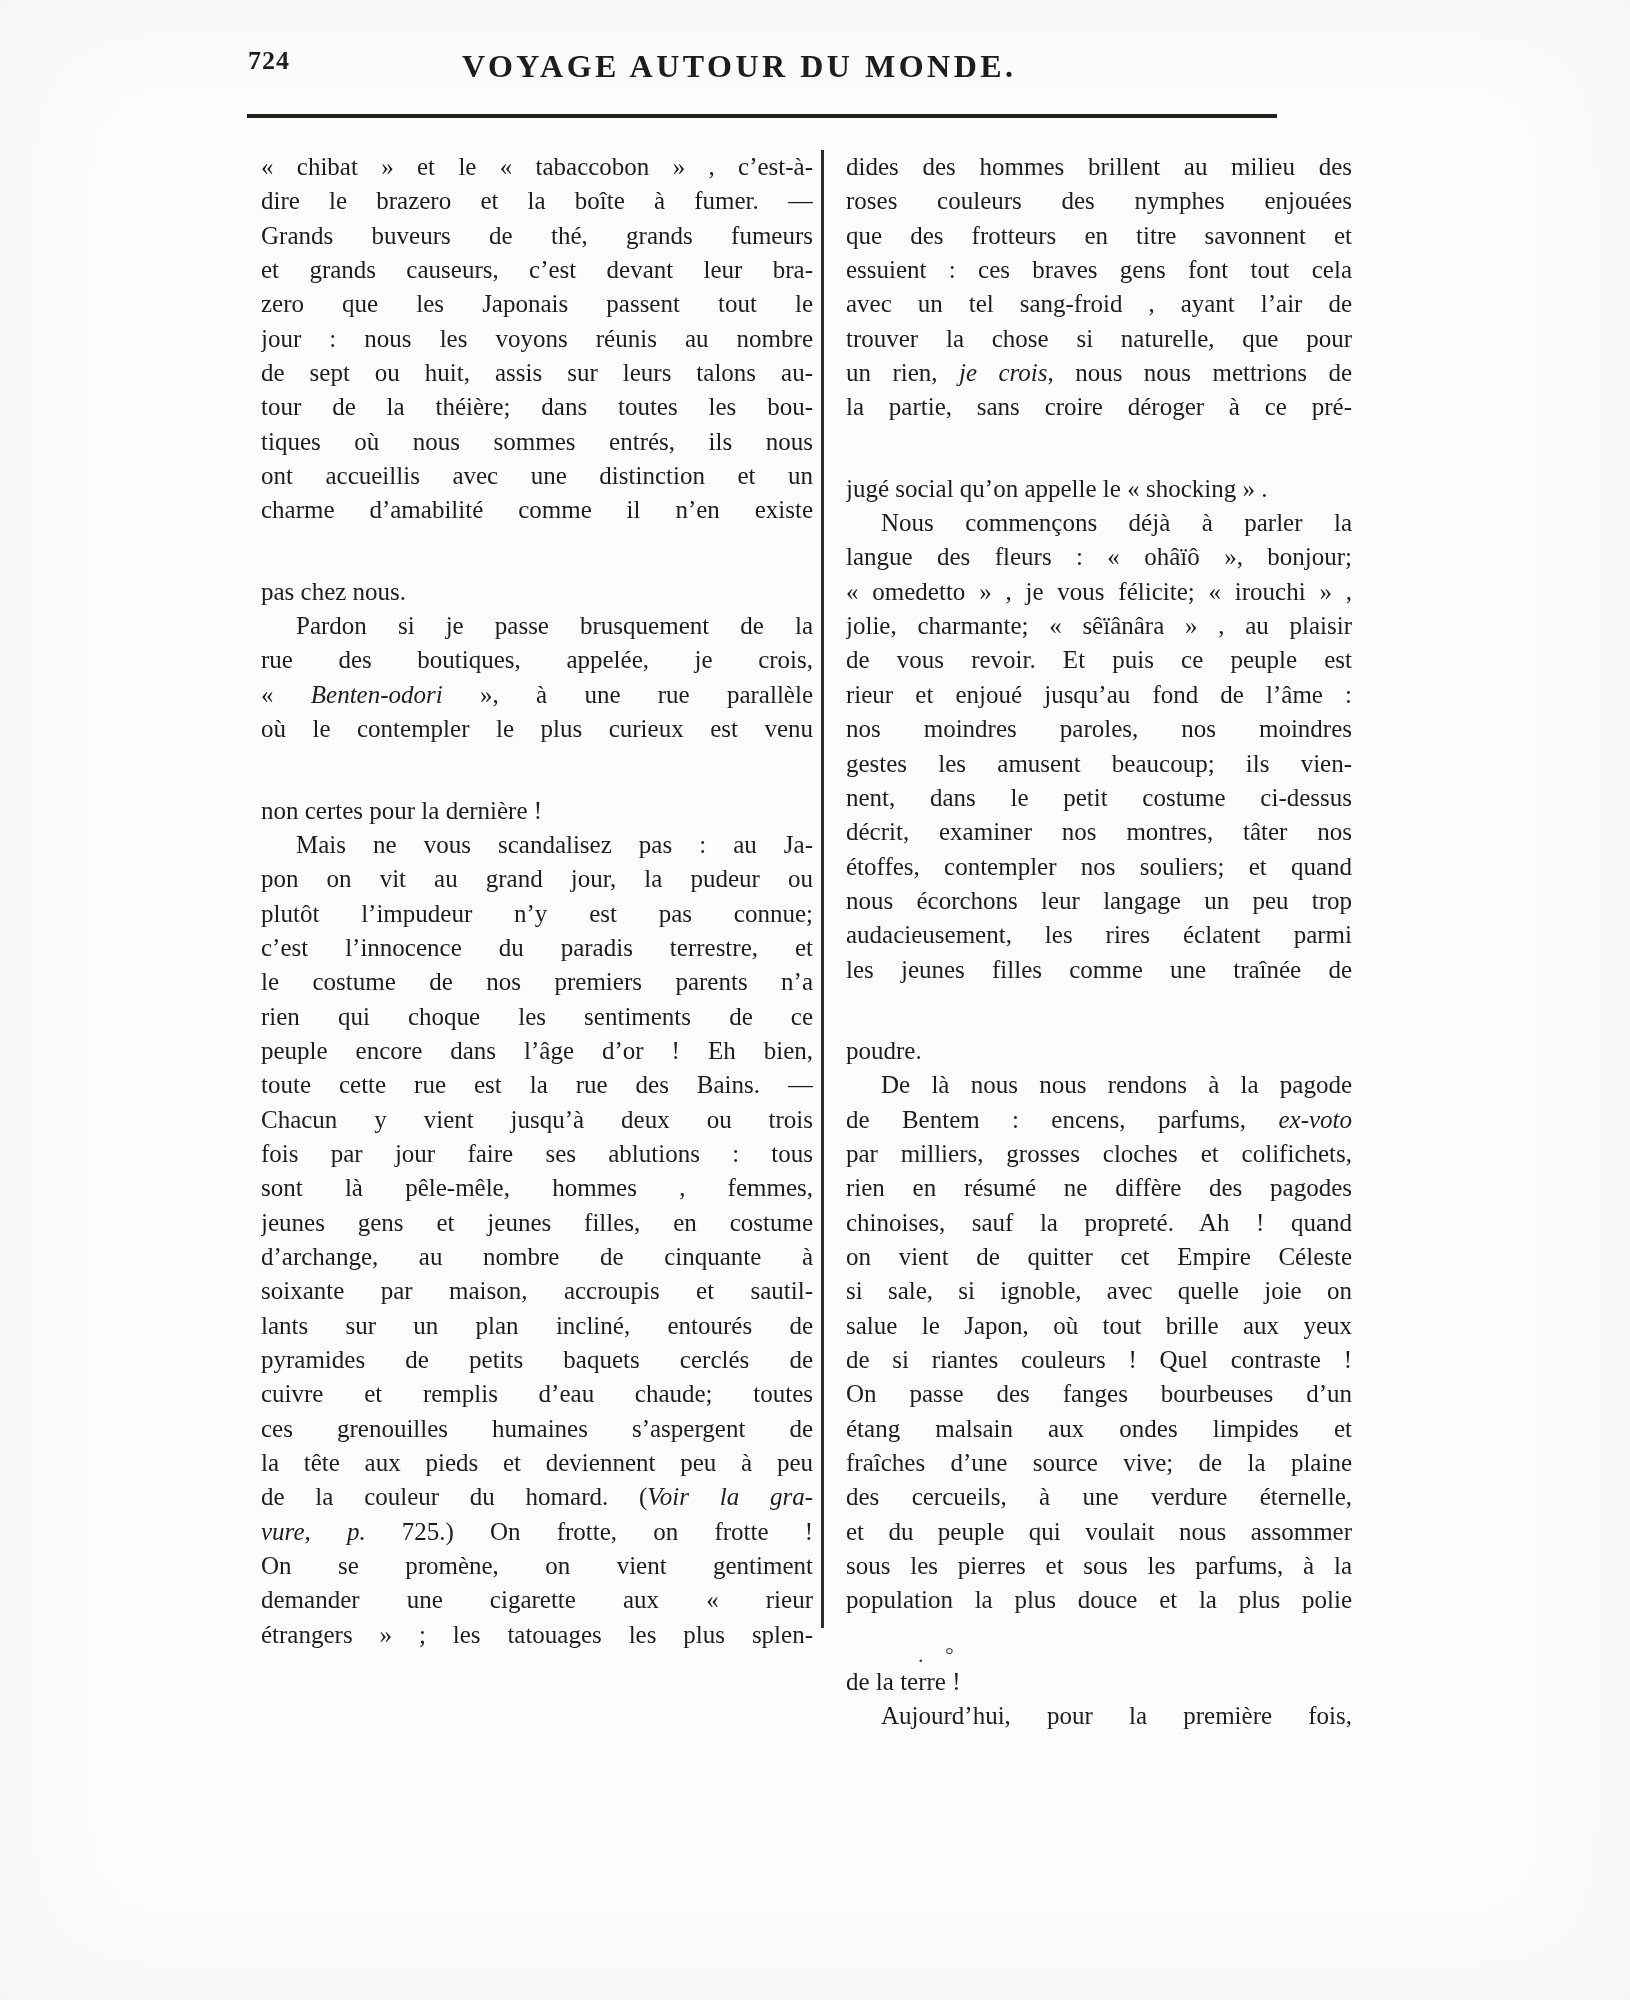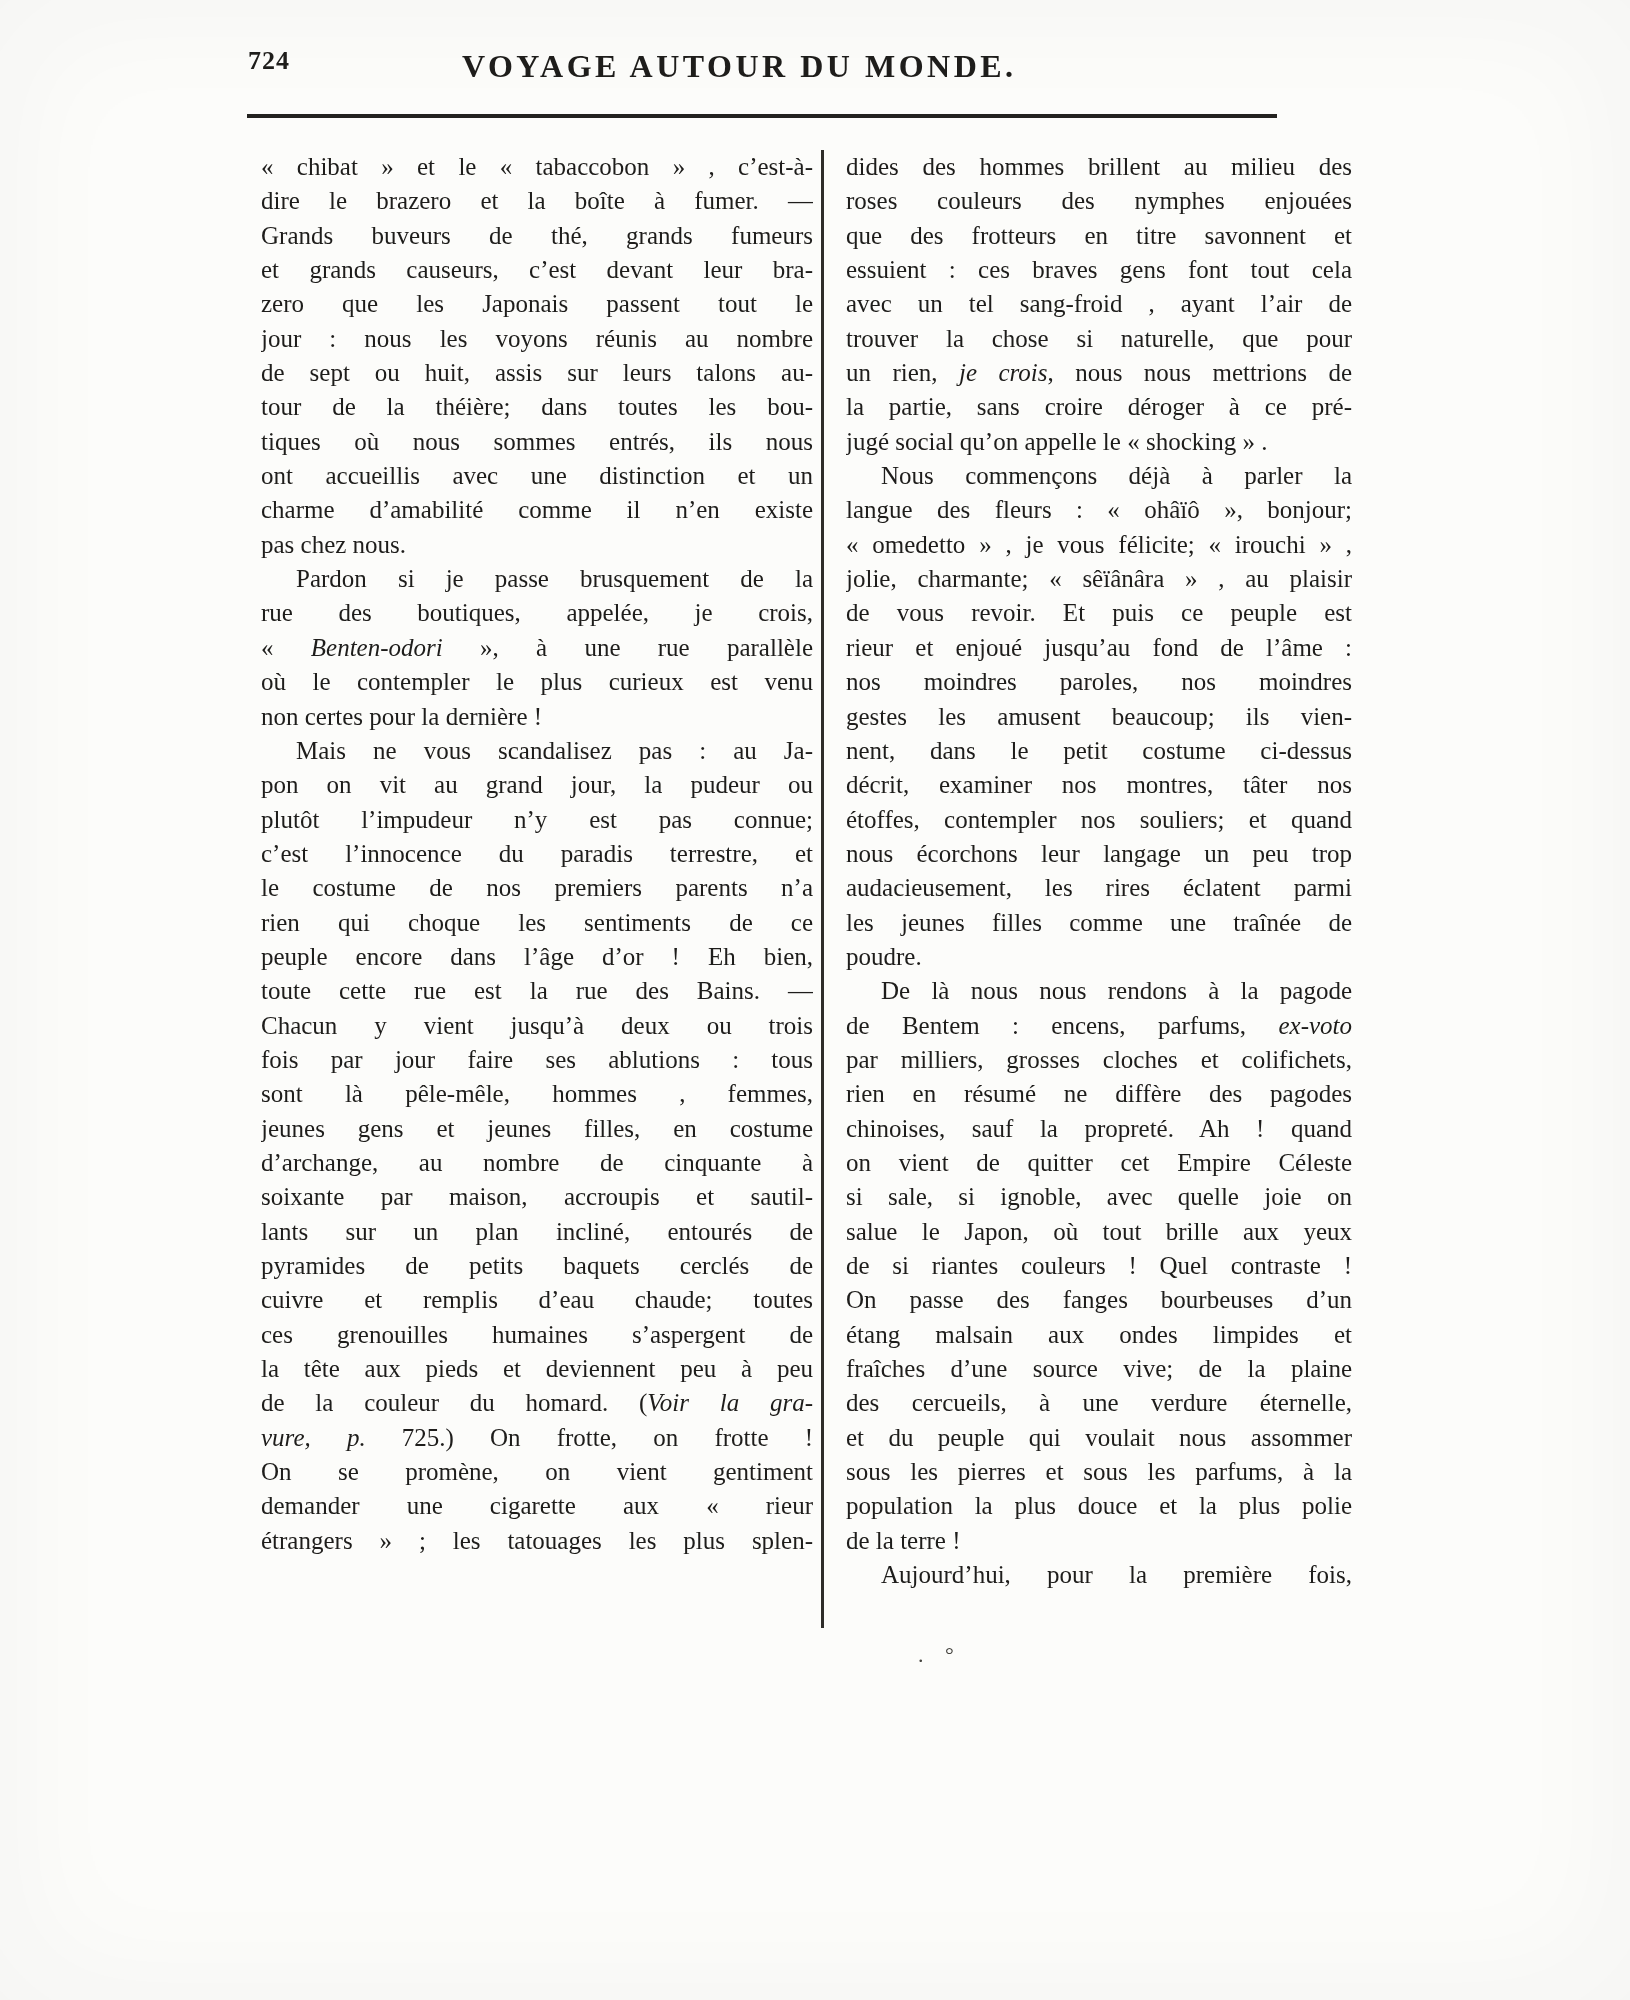--- a/index.html
+++ b/index.html
@@ -33,21 +33,21 @@
   .col-left{left:261px;width:552px;font-family:Liberation Serif, serif;}
   .col-right{left:846px;width:506px;}
   .line{
     height:34.35px;line-height:34.35px;
     font-size:25px;
     text-align:justify;
     text-align-last:justify;
     overflow:hidden;
     white-space:normal;
   }
-  .line.end{text-align-last:left;}
+  .line.end{text-align-last:left;margin-top:47px;}
   .line.ind{text-indent:35px;}
   .it{font-style:italic;margin-top:32px;}
   .speck{
     position:absolute;left:918px;top:1642px;
     font-size:22px;color:#45443f;letter-spacing:8px;
   }
 </style>
 </head>
 <body>
 

